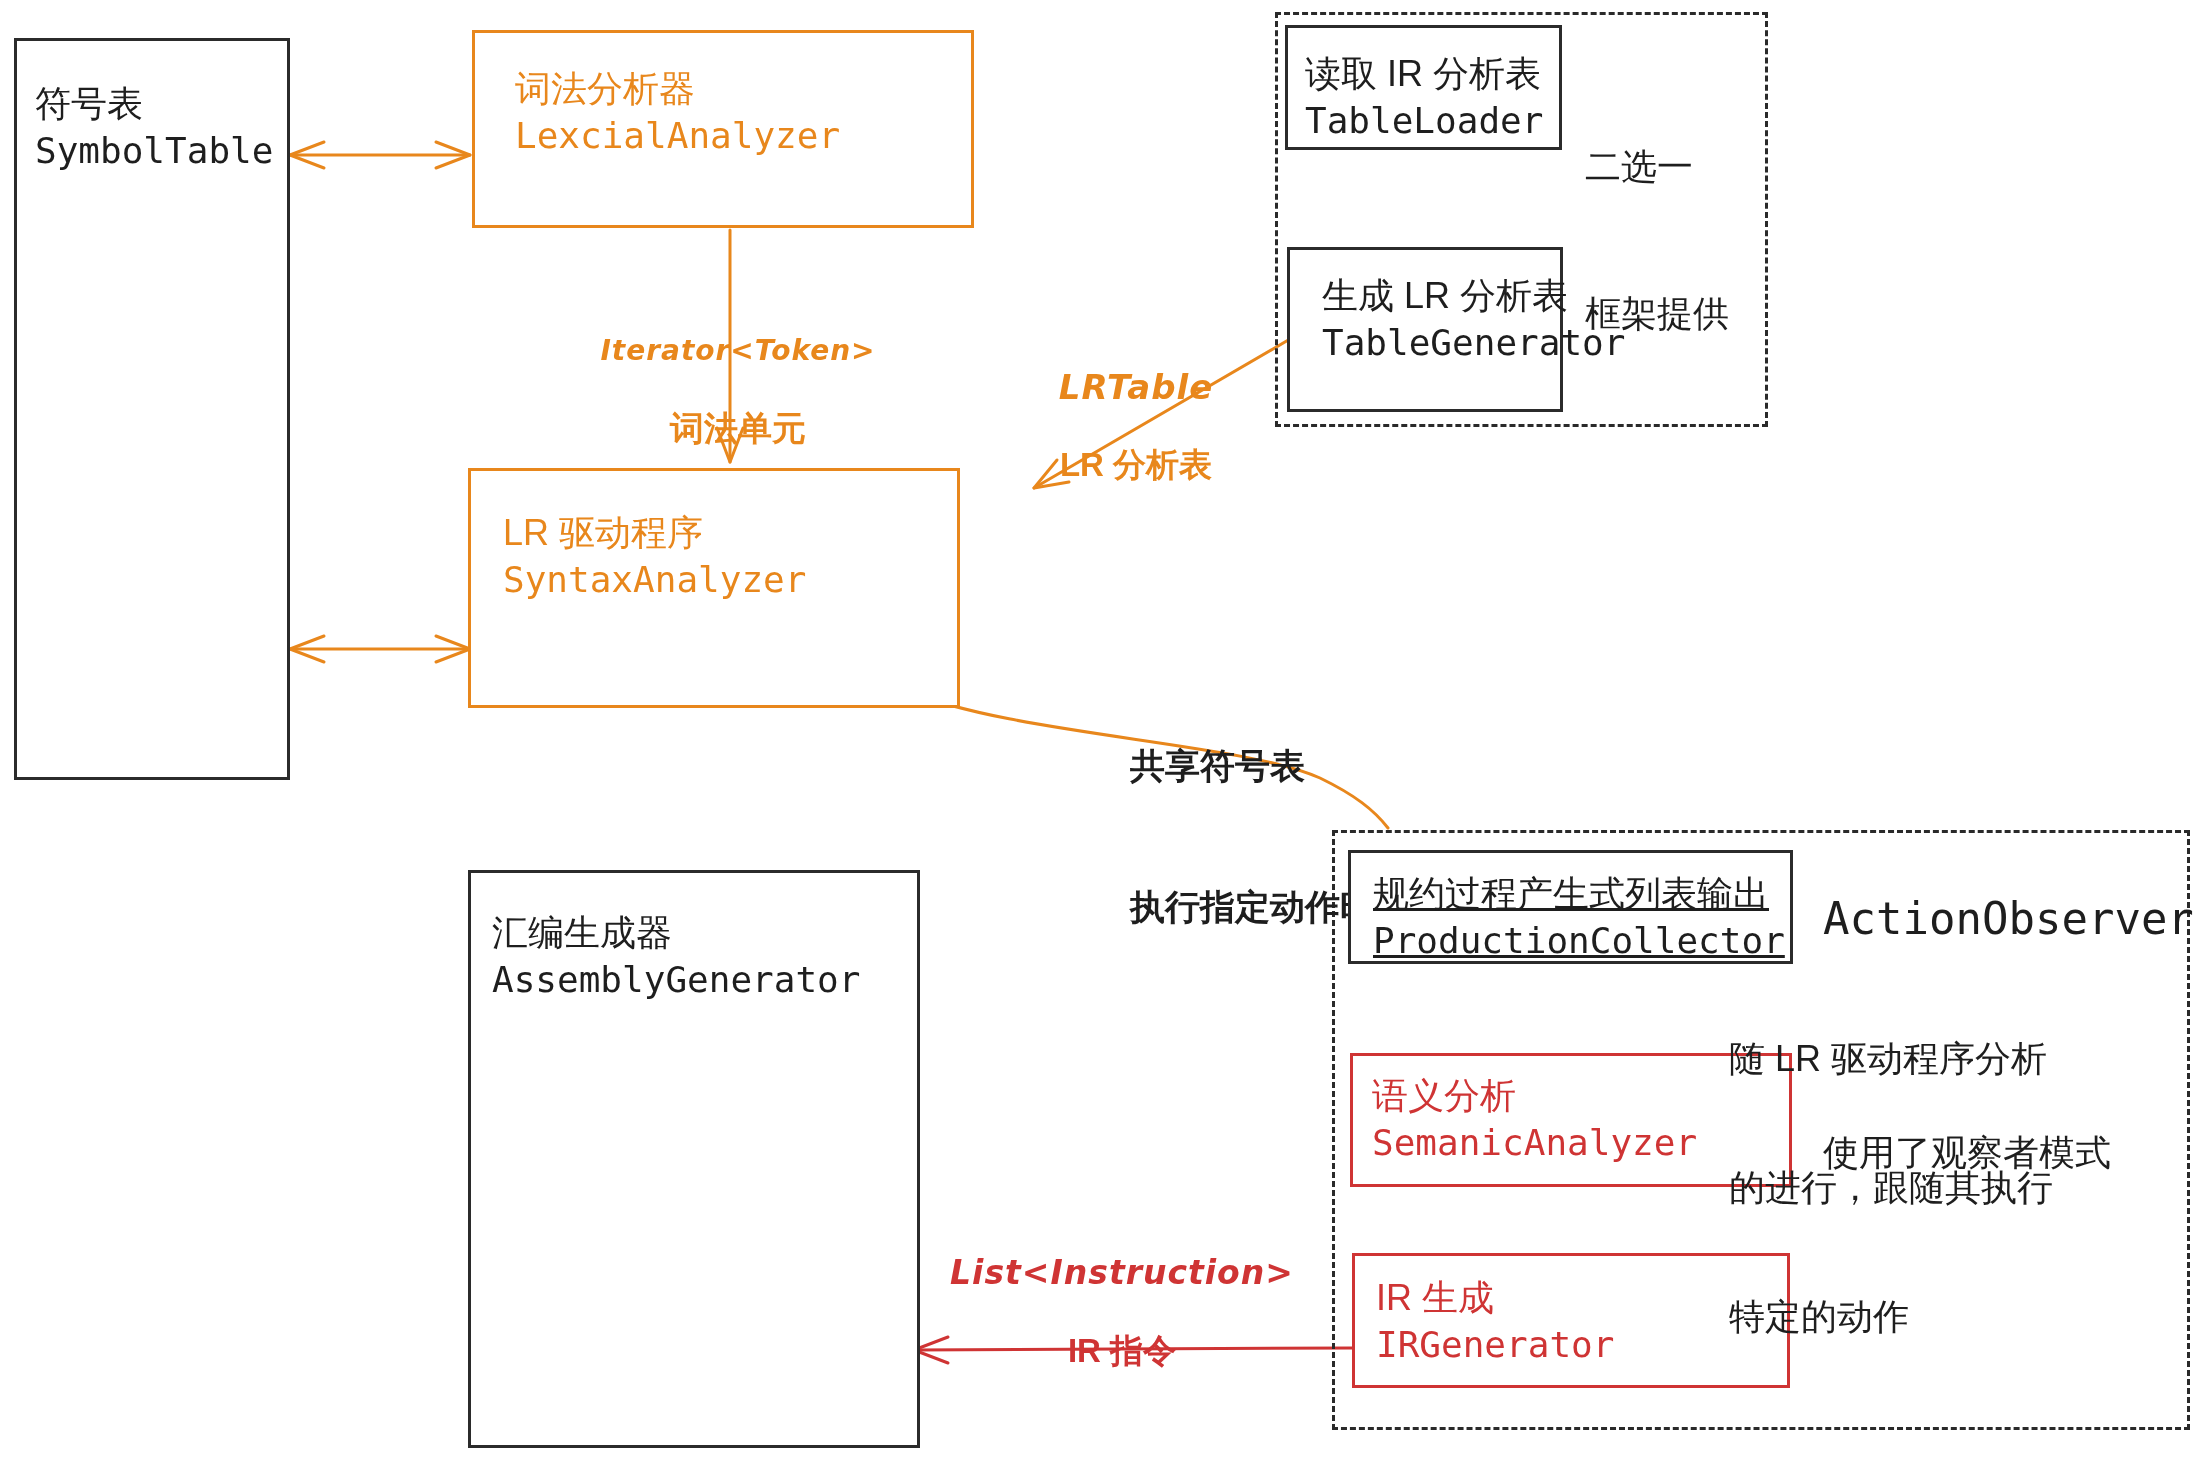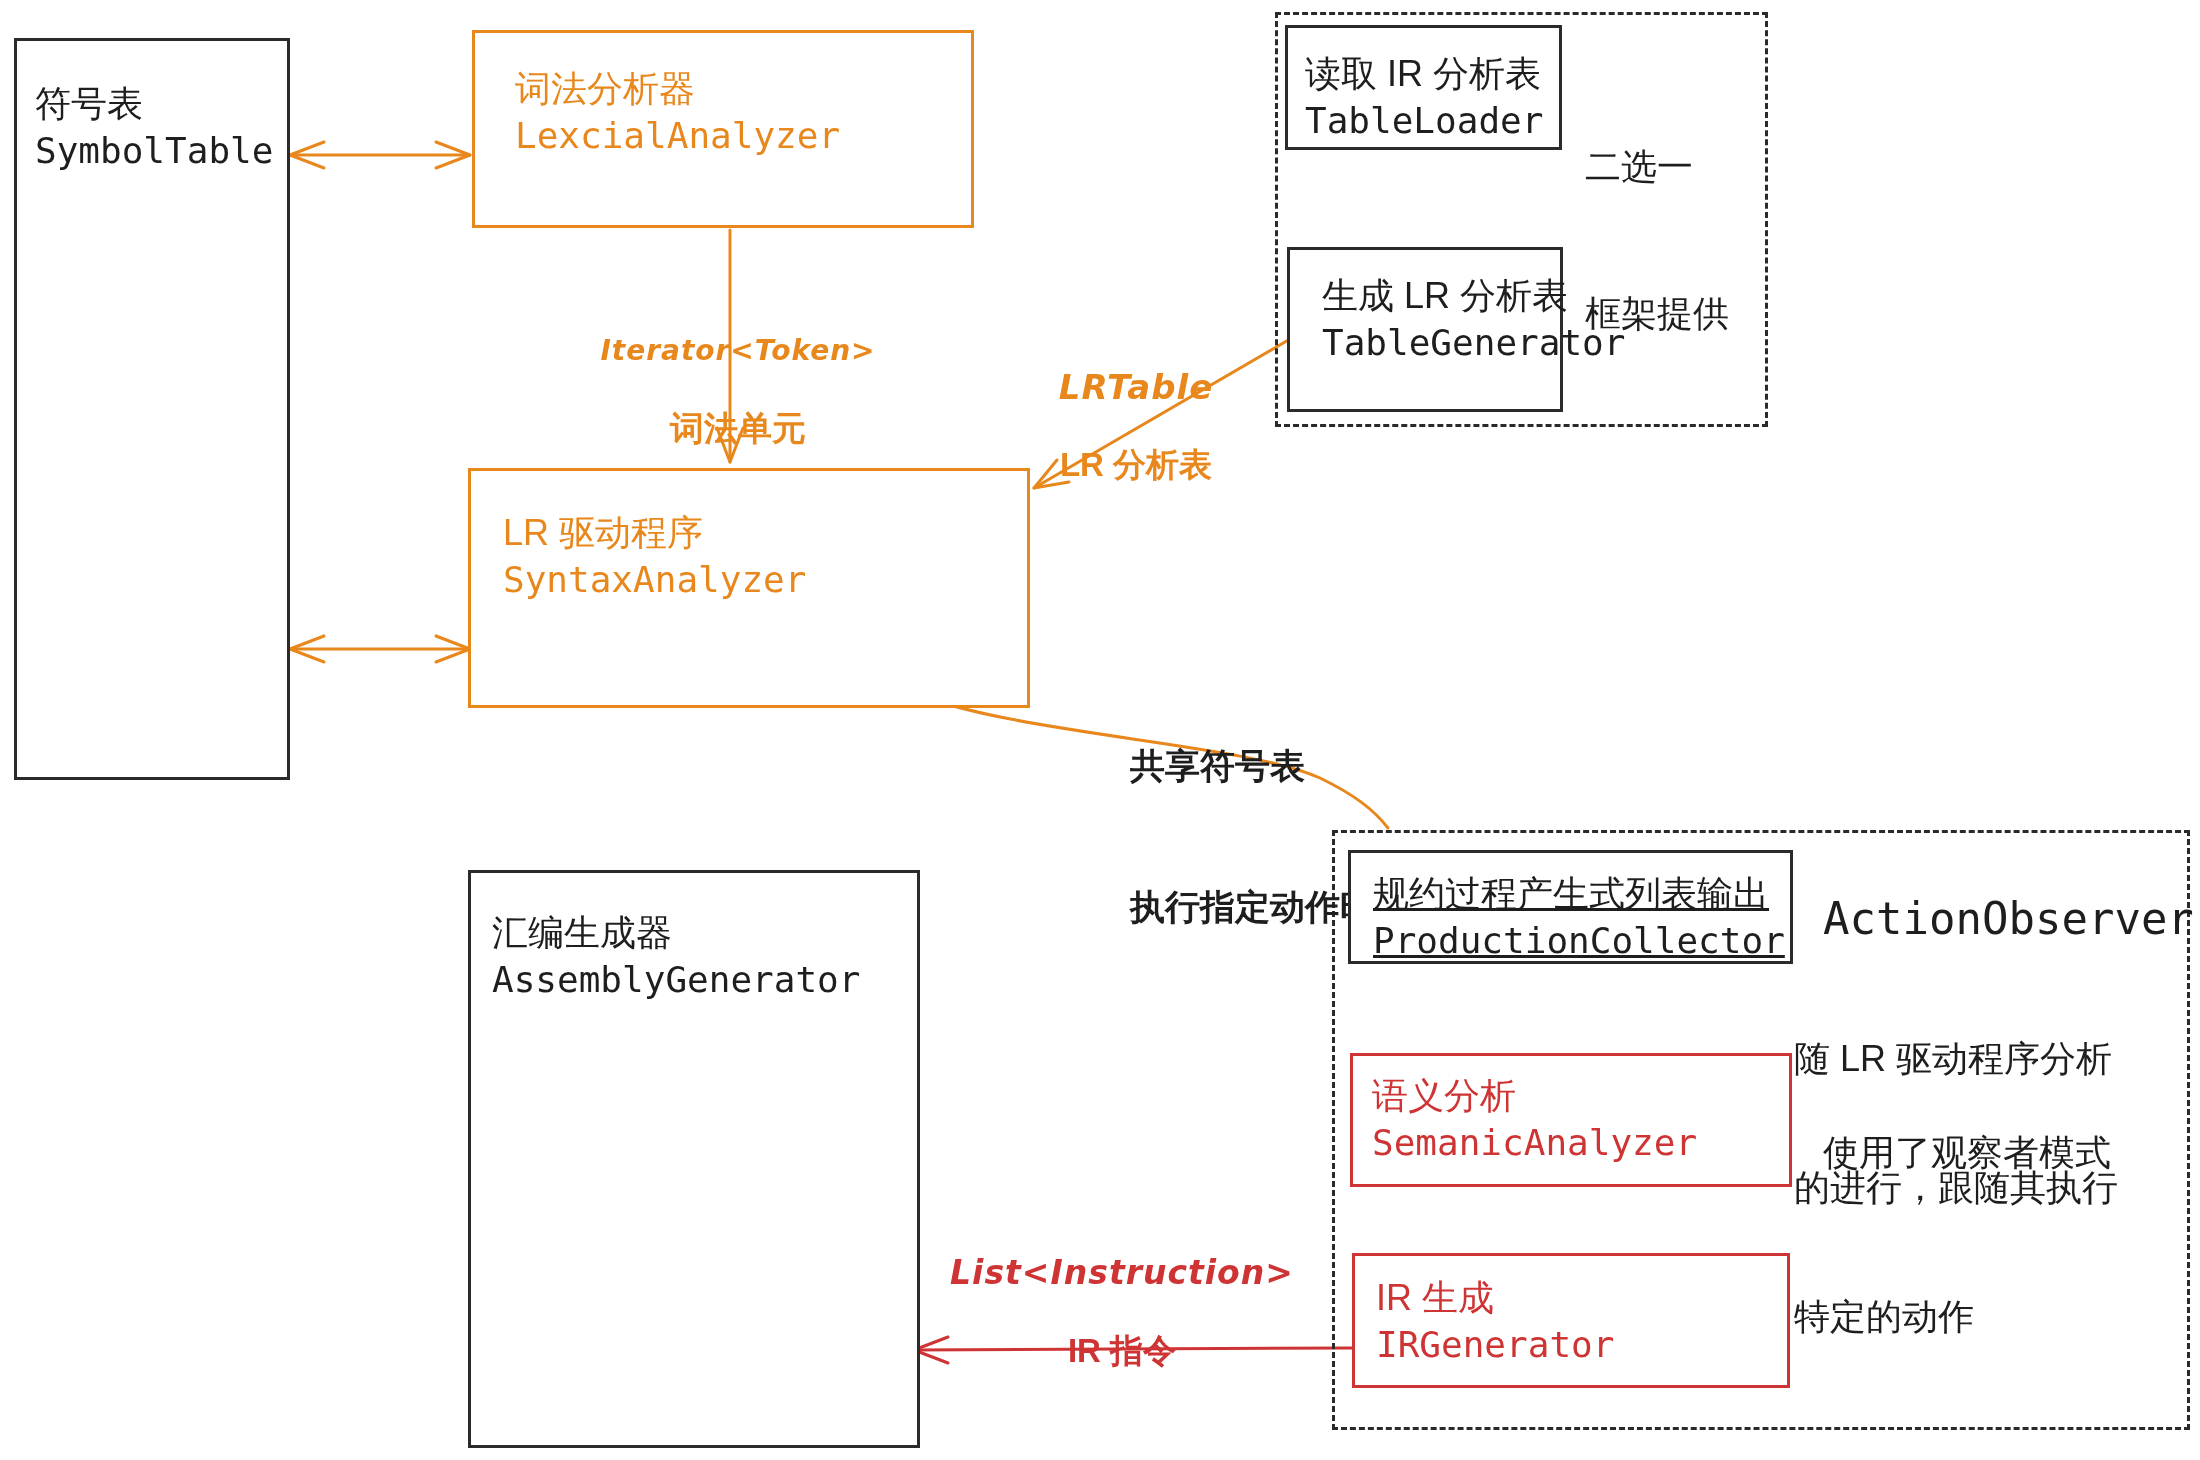--- a/index.html
+++ b/index.html
@@ -102,21 +102,21 @@
   <div class="label center orange-text" style="left:560px;top:294px;width:356px;">
     <div class="hand" style="font-size:28px;line-height:42px;">Iterator&lt;Token&gt;</div>
     <div class="hand-zh" style="font-size:34px;line-height:40px;">词法单元</div>
   </div>
 
   <div class="label center orange-text" style="left:1040px;top:330px;width:192px;">
     <div class="hand" style="font-size:34px;line-height:42px;">LRTable</div>
     <div class="hand-zh" style="font-size:33px;line-height:42px;">LR 分析表</div>
   </div>
 
-  <div class="node orange" style="left:468px;top:468px;width:562px;height:240px;padding:38px 0 4px 32px;">
+  <div class="node orange" style="left:468px;top:468px;width:492px;height:240px;padding:38px 0 4px 32px;">
     <div class="zh">LR 驱动程序</div>
     <div class="code">SyntaxAnalyzer</div>
   </div>
 
   <div class="label" style="left:1130px;top:648px;font-size:35px;line-height:47px;font-weight:bold;">
     <div class="zh" style="font-size:35px;">共享符号表</div>
     <div class="zh" style="font-size:35px;">执行指定动作时调用</div>
   </div>
 
   <div class="node black" style="left:468px;top:870px;width:452px;height:578px;padding:36px 0 0 21px;">
@@ -133,21 +133,21 @@
     <div class="zh">语义分析</div>
     <div class="code">SemanicAnalyzer</div>
   </div>
 
   <div class="node red" style="left:1352px;top:1253px;width:438px;height:135px;padding:18px 0 0 21px;">
     <div class="zh">IR 生成</div>
     <div class="code">IRGenerator</div>
   </div>
 
   <div class="label code" style="left:1823px;top:898px;font-size:44px;line-height:42px;">ActionObserver</div>
-  <div class="label" style="left:1794px;top:951px;font-size:36px;line-height:43px;">
+  <div class="label" style="left:1729px;top:951px;font-size:36px;line-height:43px;">
     <div class="zh" style="line-height:43px;">随 LR 驱动程序分析</div>
     <div class="zh" style="line-height:43px;">的进行，跟随其执行</div>
     <div class="zh" style="line-height:43px;">特定的动作</div>
   </div>
   <div class="label zh" style="left:1823px;top:1131px;font-size:36px;line-height:43px;">使用了观察者模式</div>
 
   <div class="label center red-text" style="left:950px;top:1216px;width:344px;">
     <div class="hand" style="font-size:33px;line-height:42px;">List&lt;Instruction&gt;</div>
     <div class="hand-zh" style="font-size:33px;line-height:42px;">IR 指令</div>
   </div>

